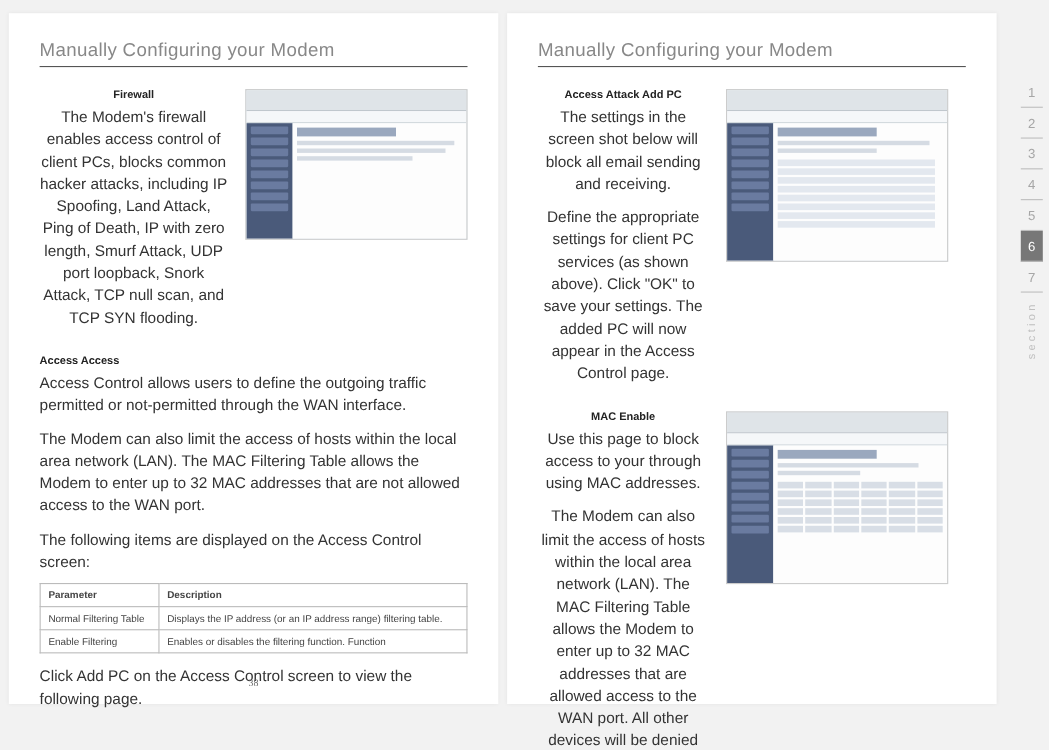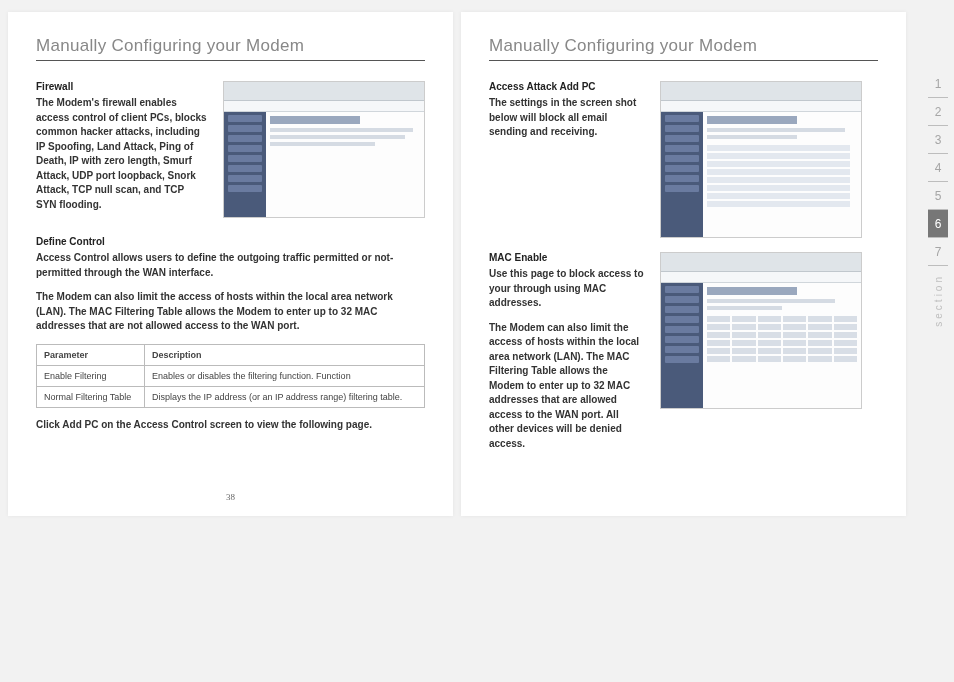--- a/index.html
+++ b/index.html
@@ -13,21 +13,21 @@
     overflow: hidden;
   }
   .spread {
     display: flex;
     width: 954px;
     height: 682px;
     position: relative;
   }
   .page {
     width: 445px;
-    height: 504px;
+    height: 628px;
     background: #ffffff;
     margin: 12px 8px;
     box-shadow: 0 0 4px rgba(0,0,0,0.06);
     position: relative;
     padding: 24px 28px 20px 28px;
     box-sizing: border-box;
   }
   .page + .page { margin-left: 0; }
   .page-title {
     font-size: 17px;
@@ -42,30 +42,30 @@
     border-top: 1px solid #555;
     margin: 4px 0 20px 0;
   }
   .section-head {
     font-weight: bold;
     font-size: 10px;
     color: #222;
     margin: 0 0 4px 0;
   }
   .body-text {
-    font-size: 10px;
+    font-size: 14px;
     line-height: 1.45;
     color: #333;
     margin: 0 0 10px 0;
-    font-weight: bold;
   }
   .two-col {
     display: flex;
     gap: 16px;
     margin-bottom: 14px;
+    text-align: center;
   }
   .two-col .text { flex: 1; }
   .screenshot {
     width: 200px;
     height: 135px;
     border: 1px solid #ccc;
     background: #e8eef3;
     display: flex;
     flex-direction: column;
     flex-shrink: 0;
@@ -220,54 +220,56 @@
           <div class="ss-main">
             <div class="ss-heading"></div>
             <div class="ss-line" style="width:95%"></div>
             <div class="ss-line" style="width:90%"></div>
             <div class="ss-line" style="width:70%"></div>
           </div>
         </div>
       </div>
     </div>
 
-    <p class="section-head">Define Control</p>
+    <p class="section-head">Access Access</p>
     <p class="body-text">Access Control allows users to define the outgoing traffic permitted or not-permitted through the WAN interface.</p>
     <p class="body-text">The Modem can also limit the access of hosts within the local area network (LAN). The MAC Filtering Table allows the Modem to enter up to 32 MAC addresses that are not allowed access to the WAN port.</p>
+    <p class="body-text">The following items are displayed on the Access Control screen:</p>
 
     <table class="param">
       <tbody>
           <tr>
         <th>Parameter</th>
         <th>Description</th>
       </tr>
       <tr>
+        <td>Normal Filtering Table</td>
+        <td>Displays the IP address (or an IP address range) filtering table.</td>
+      </tr>
+      <tr>
         <td>Enable Filtering</td>
         <td>Enables or disables the filtering function. Function</td>
-      </tr>
-      <tr>
-        <td>Normal Filtering Table</td>
-        <td>Displays the IP address (or an IP address range) filtering table.</td>
       </tr>
     </tbody>
       </table>
 
     <p class="body-text">Click Add PC on the Access Control screen to view the following page.</p>
 
     <div class="page-number">38</div>
   </div>
 
   <div class="page">
     <h2 class="page-title">Manually Configuring your Modem</h2>
     <hr class="title-rule">
 
     <div class="two-col">
       <div class="text" style="flex:0 0 155px">
         <p class="section-head">Access Attack Add PC</p>
         <p class="body-text">The settings in the screen shot below will block all email sending and receiving.</p>
+        <p class="body-text">Define the appropriate settings for client PC services (as shown above). Click "OK" to save your settings. The added PC will now appear in the Access Control page.</p>
       </div>
       <div class="screenshot" style="height:155px">
         <div class="ss-toolbar"></div>
         <div class="ss-addr"></div>
         <div class="ss-body">
           <div class="ss-side">
               <div></div>
               <div></div>
               <div></div>
               <div></div>

